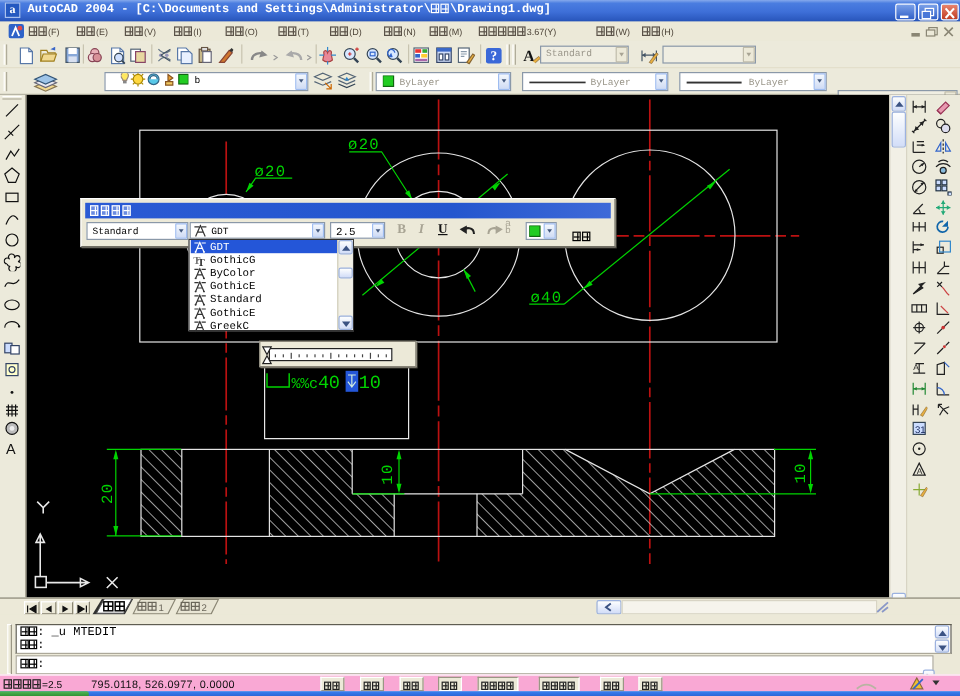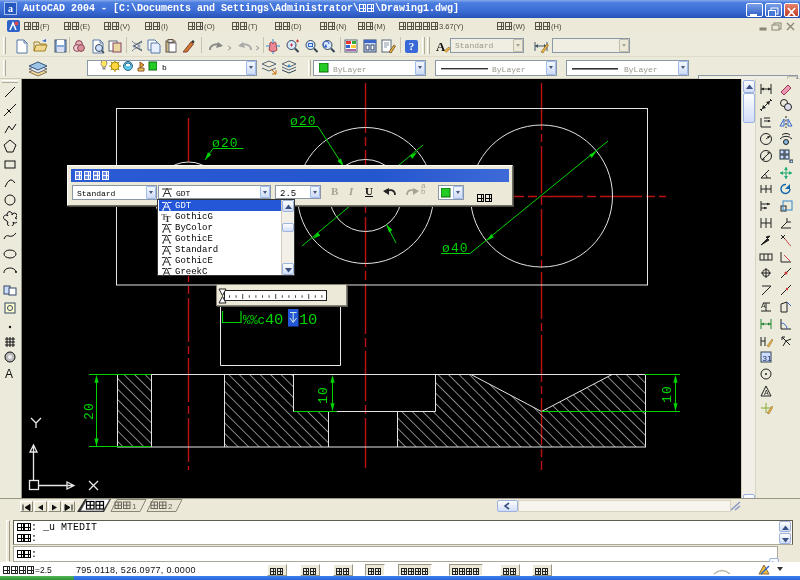--- a/index.html
+++ b/index.html
@@ -37,21 +37,21 @@
 #vscroll{left:741px;top:0;width:13.5px;height:100%;background:#f2f0e6;border-left:1px solid #d4d0c0}
 .scb{position:absolute;left:0.5px;width:12.5px;height:13px;background:linear-gradient(180deg,#fdfefe,#d2ddf8);border:1px solid #9cb2e0;border-radius:2px;color:#3b5383;text-align:center;line-height:0}.scb svg{margin-top:1px}
 #tabs{left:0;top:497.5px;width:800px;height:14px;background:#ece9d8;font-size:9px;border-top:1px solid #9a9684}
 .tabnav{position:absolute;top:2px;width:13px;height:11px;background:#ece9d8;border:1px solid;border-color:#fff #8a8674 #8a8674 #fff;text-align:center}
 .tabnav svg{display:block;margin:2.5px auto 0}
 #cmd{left:0;top:511.5px;width:800px;height:50.5px;background:#ece9d8}
 #cmdhist{left:13px;top:8px;width:780px;height:25px;background:#fff;border:1px solid #5f5d52;border-bottom:1px solid #aca899;font:10px "Liberation Mono",monospace;color:#000}
 #cmdin{left:13px;top:34px;width:765px;height:16px;background:#fff;border:1px solid #aca899;font:10px "Liberation Mono",monospace}
 .cmdline{position:absolute;left:3px;white-space:nowrap}
 .cmdline .c{border-color:#000;margin-right:0}
-#status{left:0;top:562px;width:800px;height:14px;background:#ffffff;border-top:1px solid #fff;font-size:9px;color:#111}
+#status{left:0;top:562px;width:800px;height:14px;background:#f9a8d4;border-top:1px solid #fff;font-size:9px;color:#111}
 #status .c{border-color:#222}#status .c::before,#status .c::after{border-color:#222}
 .sbtn{position:absolute;top:1px;height:12px;border:1px solid;border-color:#fff #9a9684 #9a9684 #fff;background:#ece9d8;line-height:10px;padding:1px 2px 0 2px;color:#222}
 .sbtn.on{border-color:#9a9684 #fff #fff #9a9684}
 #task{left:0;top:576px;width:800px;height:4px;background:linear-gradient(180deg,#3a80f0,#2b66d8)}
 #taskstart{left:0;top:576px;width:74px;height:4px;background:linear-gradient(180deg,#53b757,#2f9334);border-radius:0 2px 0 0}
 .ibtn{position:absolute}
 
 #dlg{left:67px;top:165px;width:445.5px;height:41px;background:#ece9d8;border:1px solid #716f64;border-top-color:#fff;border-left-color:#fff;box-shadow:1px 1px 0 #494740}
 #dlgtitle{position:absolute;left:3px;top:3px;right:3px;height:13px;background:linear-gradient(90deg,#2a5ad4,#2456ce 70%,#3e6ad8);color:#fff}
 #dlgtitle .c{border-color:#fff;width:7px;height:9px;margin-right:2px;vertical-align:top;background:rgba(255,255,255,.3)}#dlgtitle .c::before,#dlgtitle .c::after{border-color:#fff}

